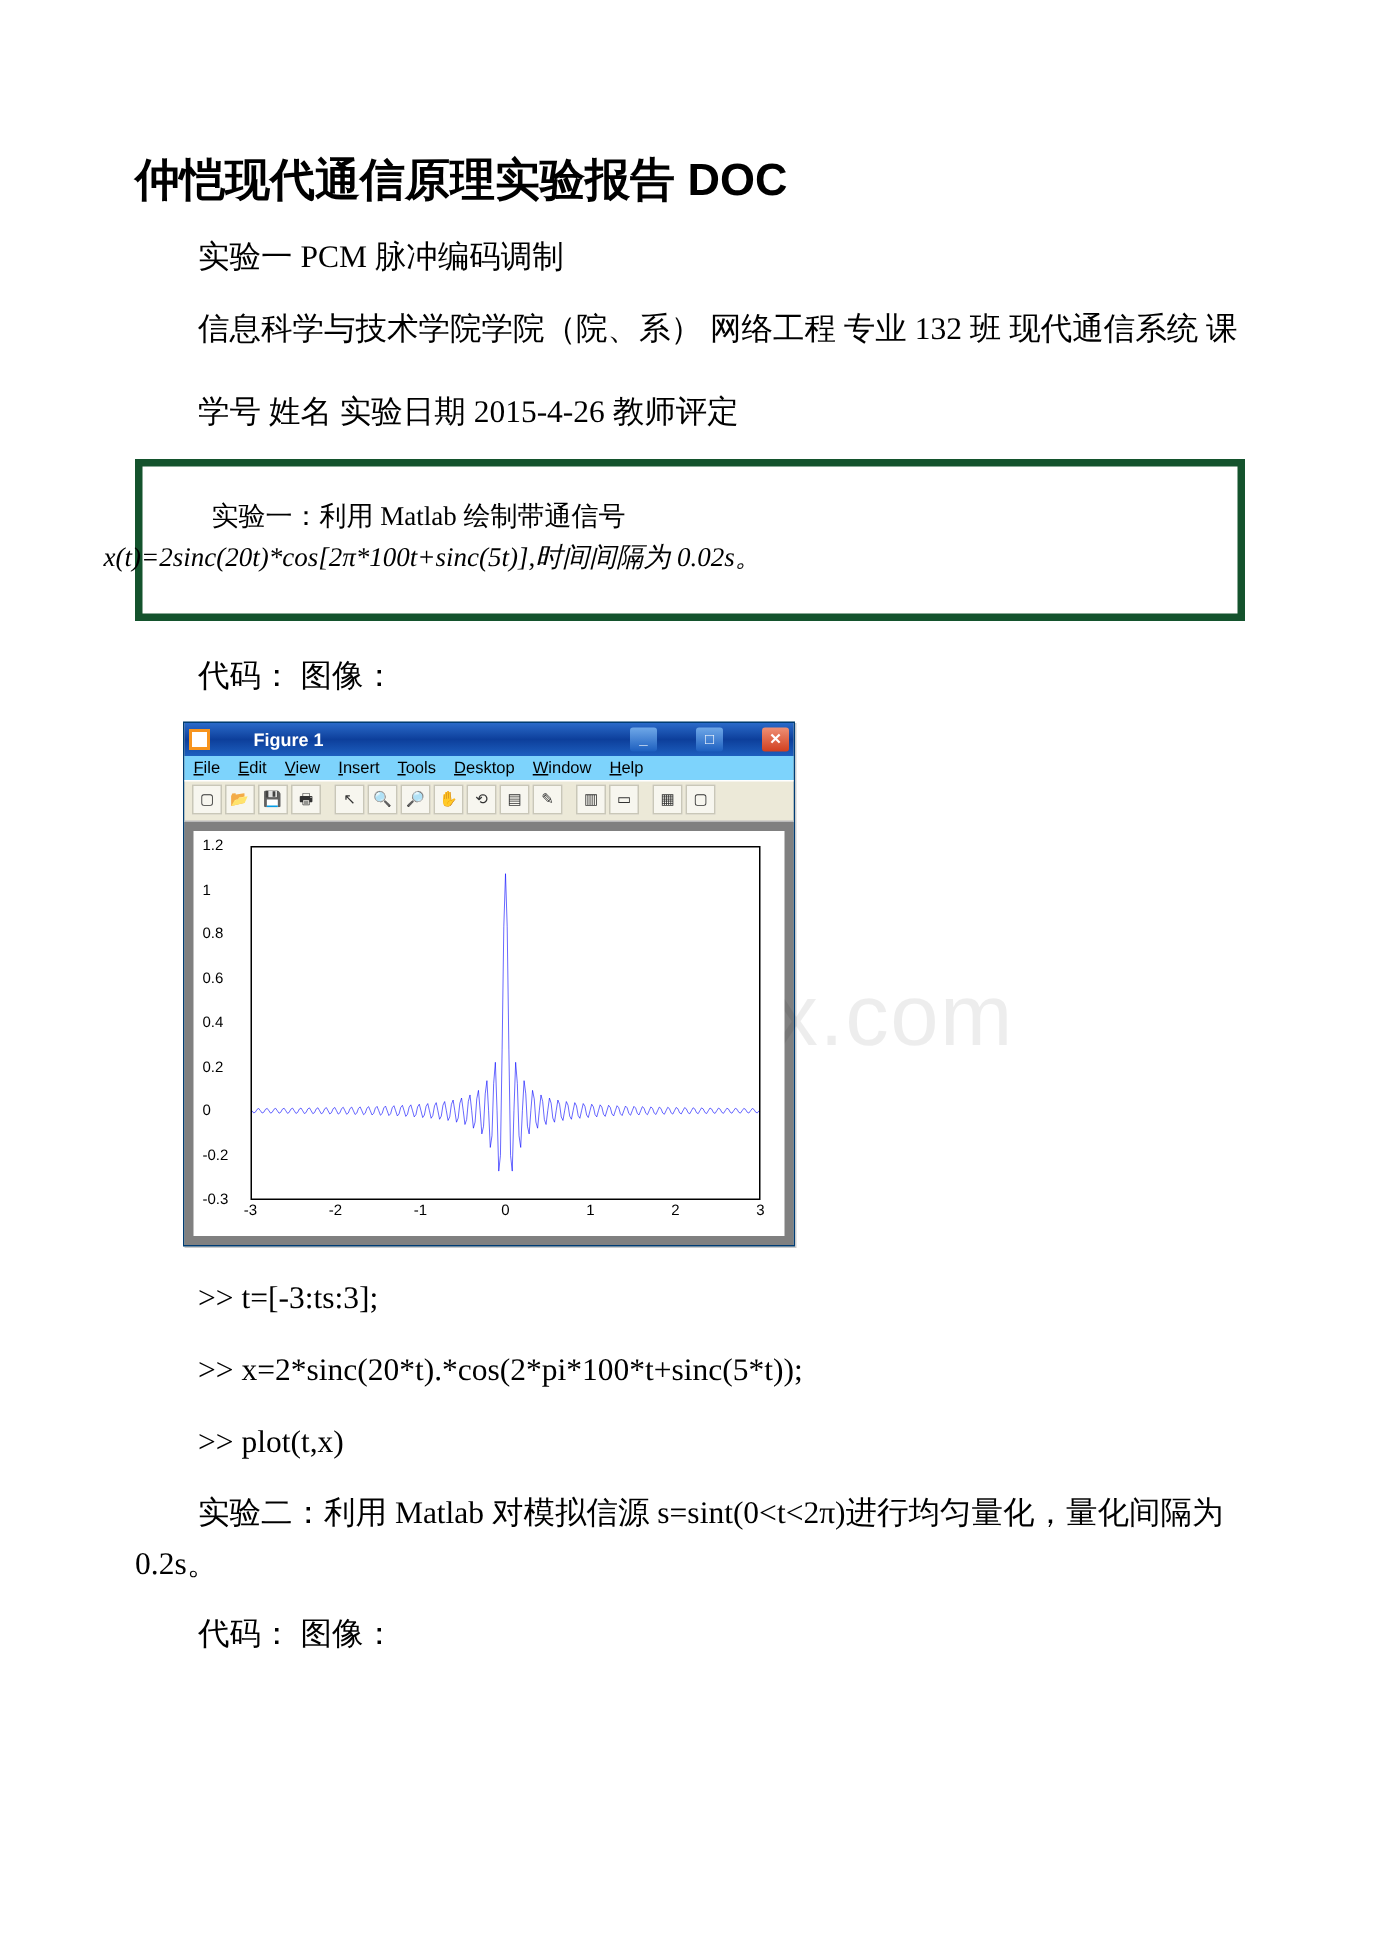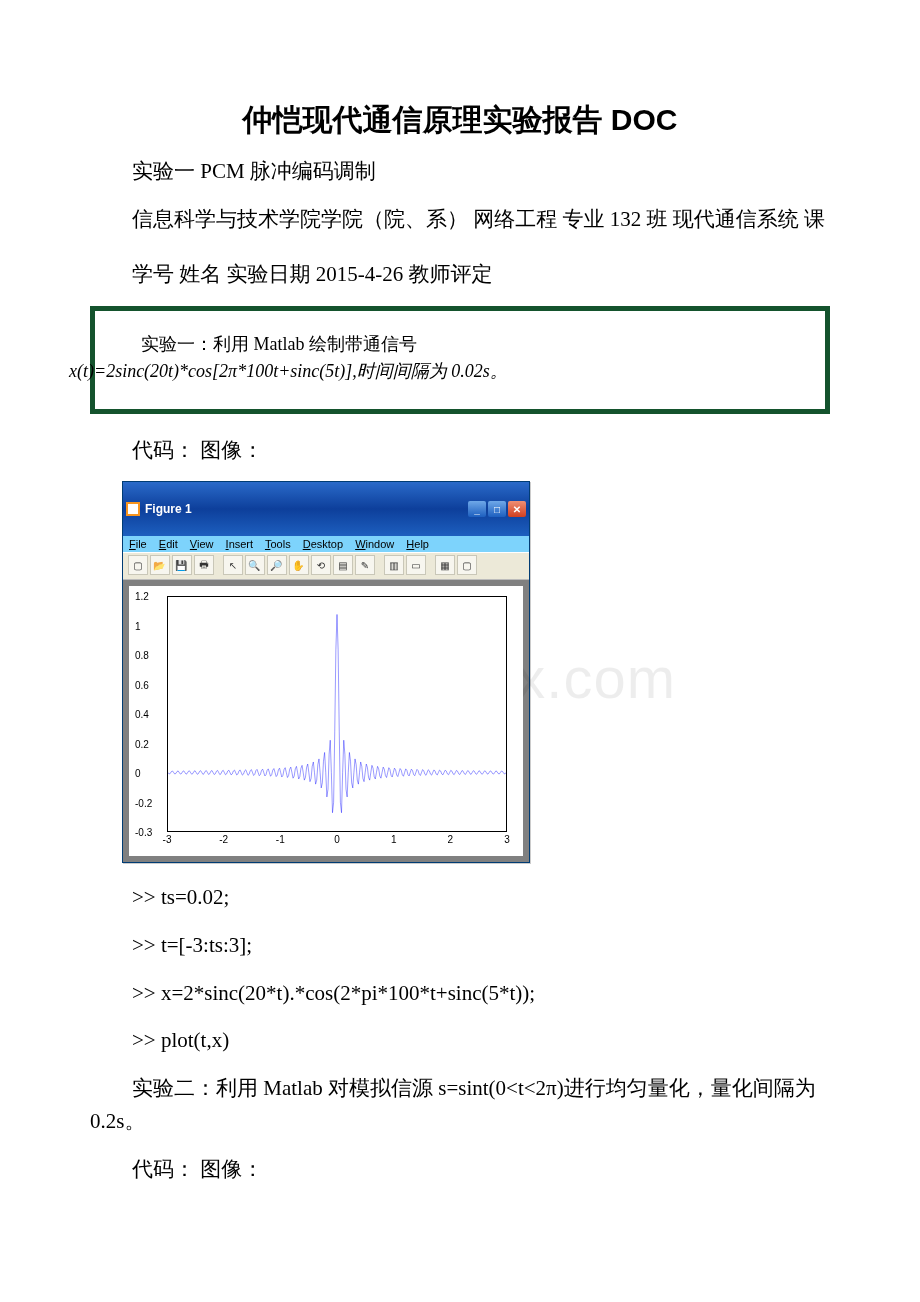--- a/index.html
+++ b/index.html
@@ -6,21 +6,20 @@
     margin: 0;
     padding: 0;
     background: #fff;
     font-family: "SimSun", "宋体", serif;
     width: 920px;
   }
   .page {
     padding: 100px 90px 60px 90px;
   }
   .title {
-    text-align: center;
     font-size: 30px;
     font-weight: bold;
     font-family: "SimHei", "黑体", sans-serif;
   }
   .para {
     font-size: 21px;
     line-height: 1.6;
     margin: 14px 0;
     text-indent: 2em;
   }
@@ -58,23 +57,24 @@
     border: 1px solid #003c74;
     font-family: Tahoma, sans-serif;
     font-size: 11px;
     box-shadow: 1px 1px 0 rgba(0,0,0,0.2);
   }
   .figwin-titlebar {
     height: 22px;
     background: linear-gradient(#2a6ac9, #0d3f9b 50%, #1d5fbf);
     display: flex;
     align-items: center;
-    padding: 16px 3px;
+    padding: 0 3px;
     color: #fff;
     font-weight: bold;
+    gap: 24px;
   }
   .figwin-titlebar .win-icon {
     width: 14px;
     height: 14px;
     background: #f7941d;
     margin-right: 5px;
     position: relative;
   }
   .figwin-titlebar .win-icon:after{
     content:"";
@@ -258,20 +258,19 @@
           <div class="xtick" style="left:calc(38px + (100% - 54px)*0.3333)">-1</div>
           <div class="xtick" style="left:calc(38px + (100% - 54px)*0.5)">0</div>
           <div class="xtick" style="left:calc(38px + (100% - 54px)*0.6667)">1</div>
           <div class="xtick" style="left:calc(38px + (100% - 54px)*0.8333)">2</div>
           <div class="xtick" style="left:calc(100% - 16px)">3</div>
         </div>
       </div>
     </div>
   </div>
 
-  <div class="para">&gt;&gt; ts=0.02;</div>
   <div class="para">&gt;&gt; t=[-3:ts:3];</div>
   <div class="para">&gt;&gt; x=2*sinc(20*t).*cos(2*pi*100*t+sinc(5*t));</div>
   <div class="para">&gt;&gt; plot(t,x)</div>
 
   <div class="para">实验二：利用 Matlab 对模拟信源 s=sint(0&lt;t&lt;2π)进行均匀量化，量化间隔为 0.2s。</div>
   <div class="para">代码：  图像：</div>
 </div>
 
 </body></html>

